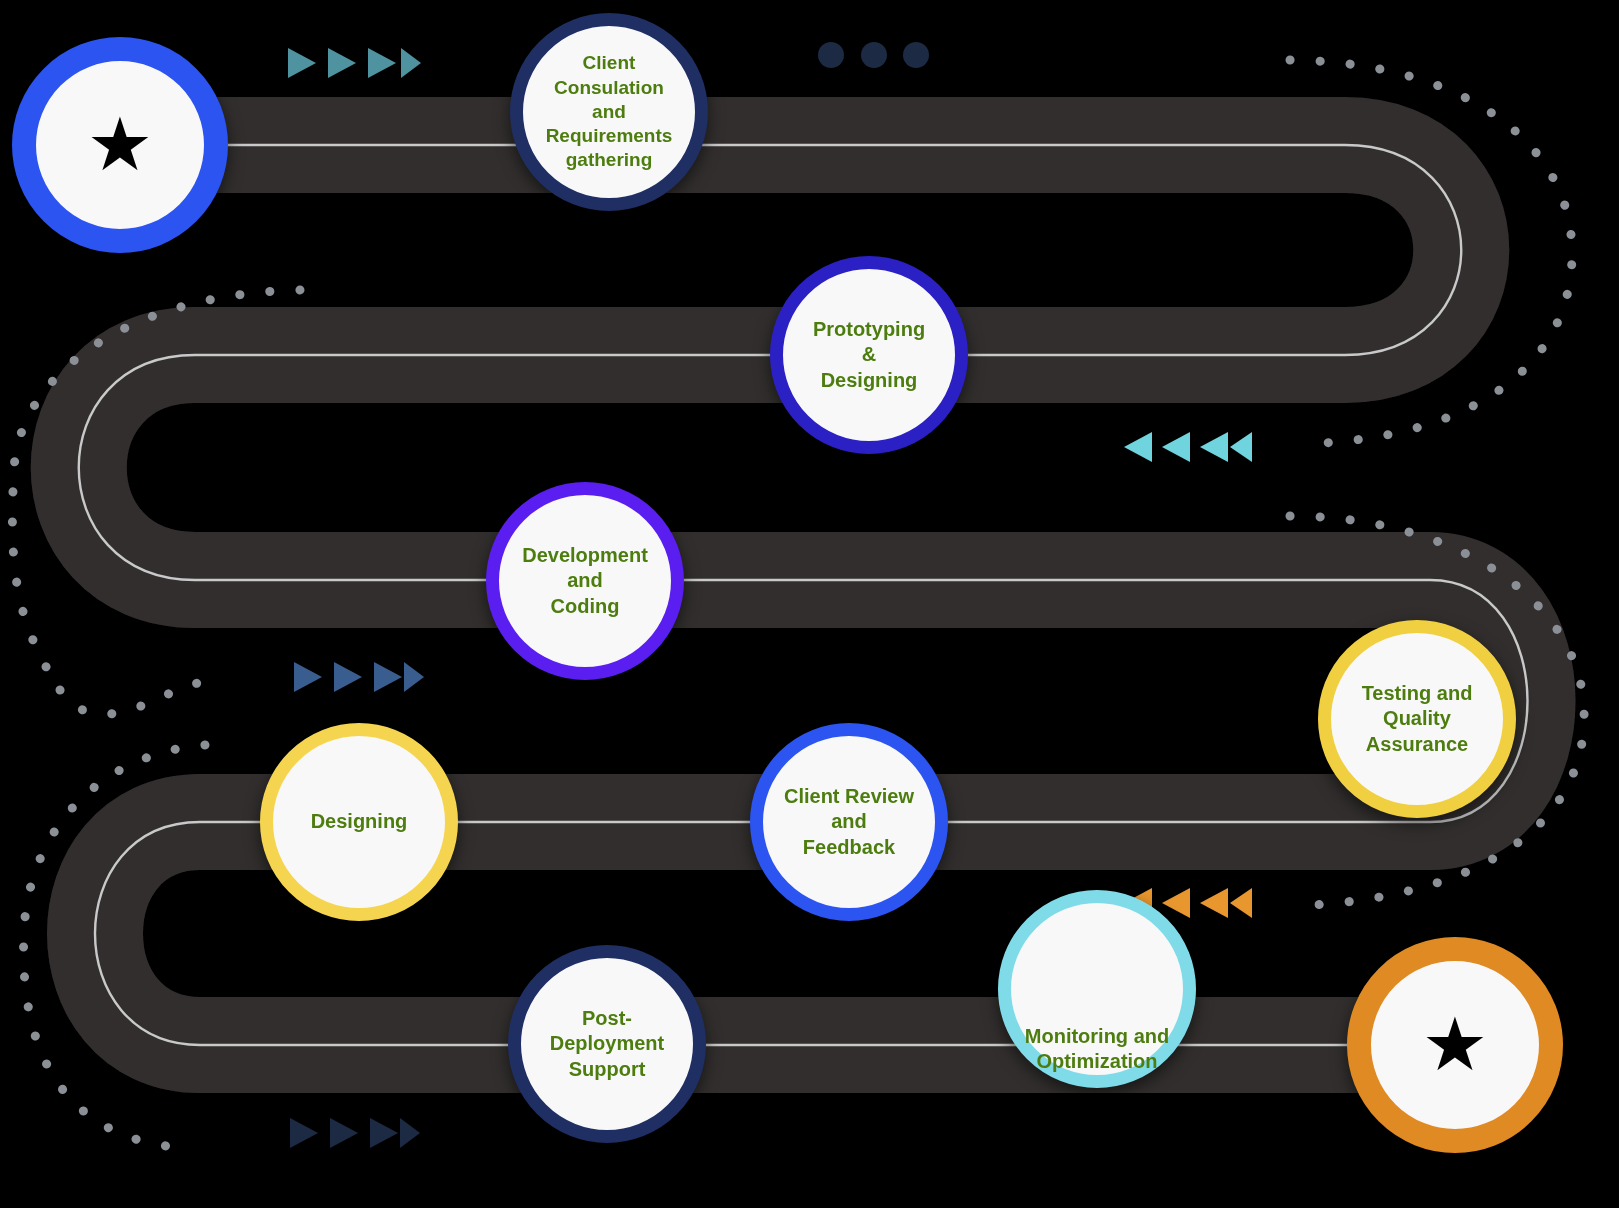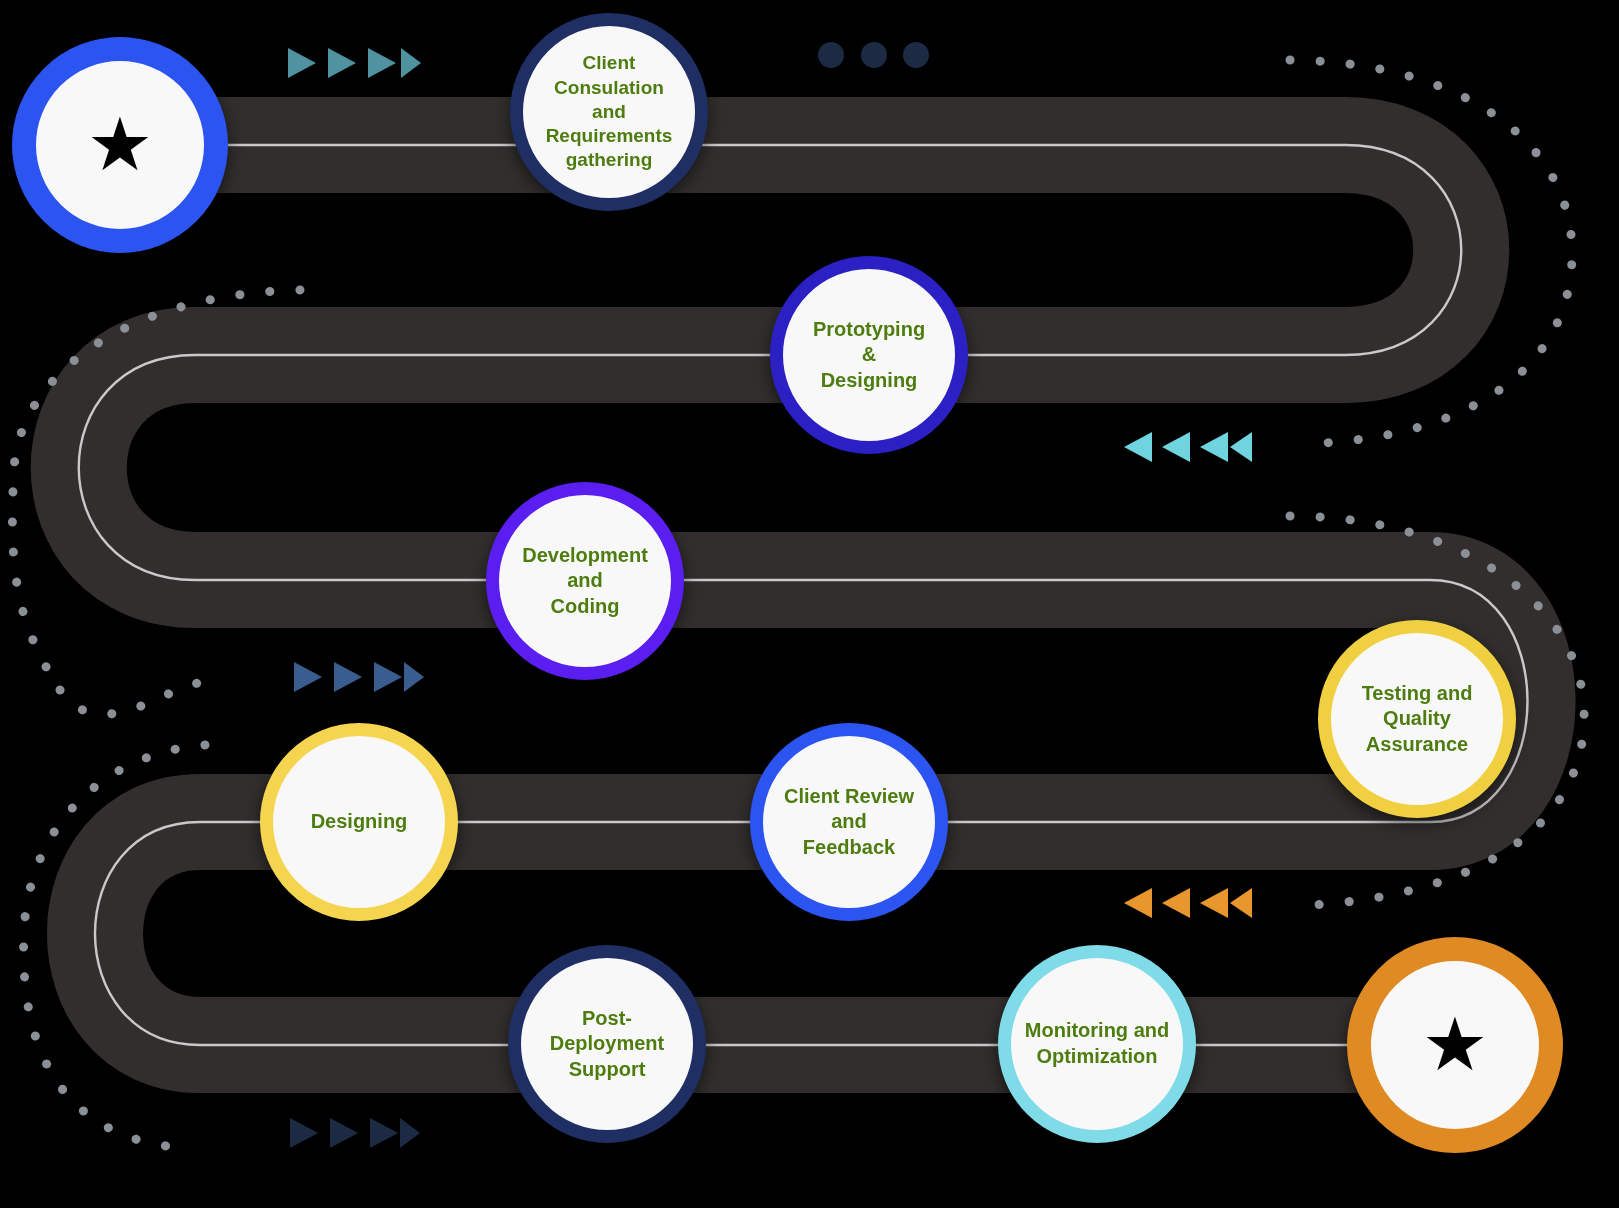--- a/index.html
+++ b/index.html
@@ -151,21 +151,21 @@
   </div>
 
   <div class="node mid" style="left:750px;top:723px;border-color:#2b54f0;">
     <span class="label">Client Review<br>and<br>Feedback</span>
   </div>
 
   <div class="node mid" style="left:508px;top:945px;border-color:#1f2f63;">
     <span class="label">Post-Deployment<br>Support</span>
   </div>
 
-  <div class="node mid" style="left:998px;top:945px;border-color:#7fdbe8;">
+  <div class="node mid" style="left:998px;top:890px;border-color:#7fdbe8;align-items:flex-end;">
     <span class="label">Monitoring and<br>Optimization</span>
   </div>
 
   <div class="node big" style="left:1347px;top:937px;border-color:#e08a24;">
     <span class="star">★</span>
   </div>
 
 </div>
 
 </body></html>

